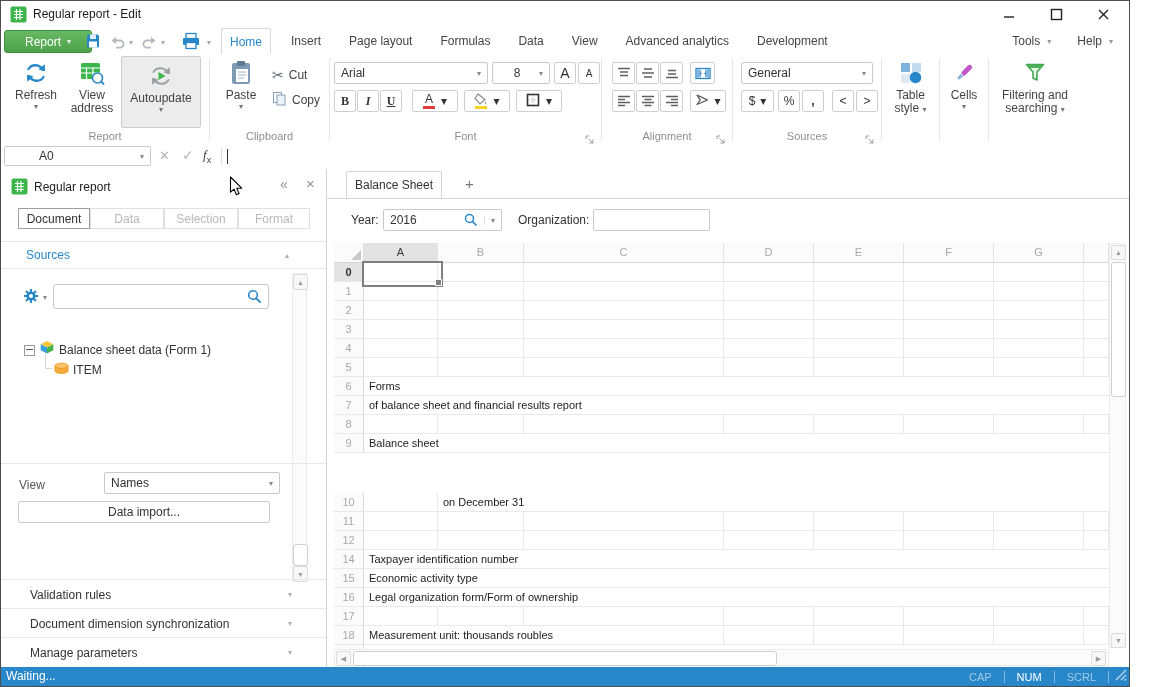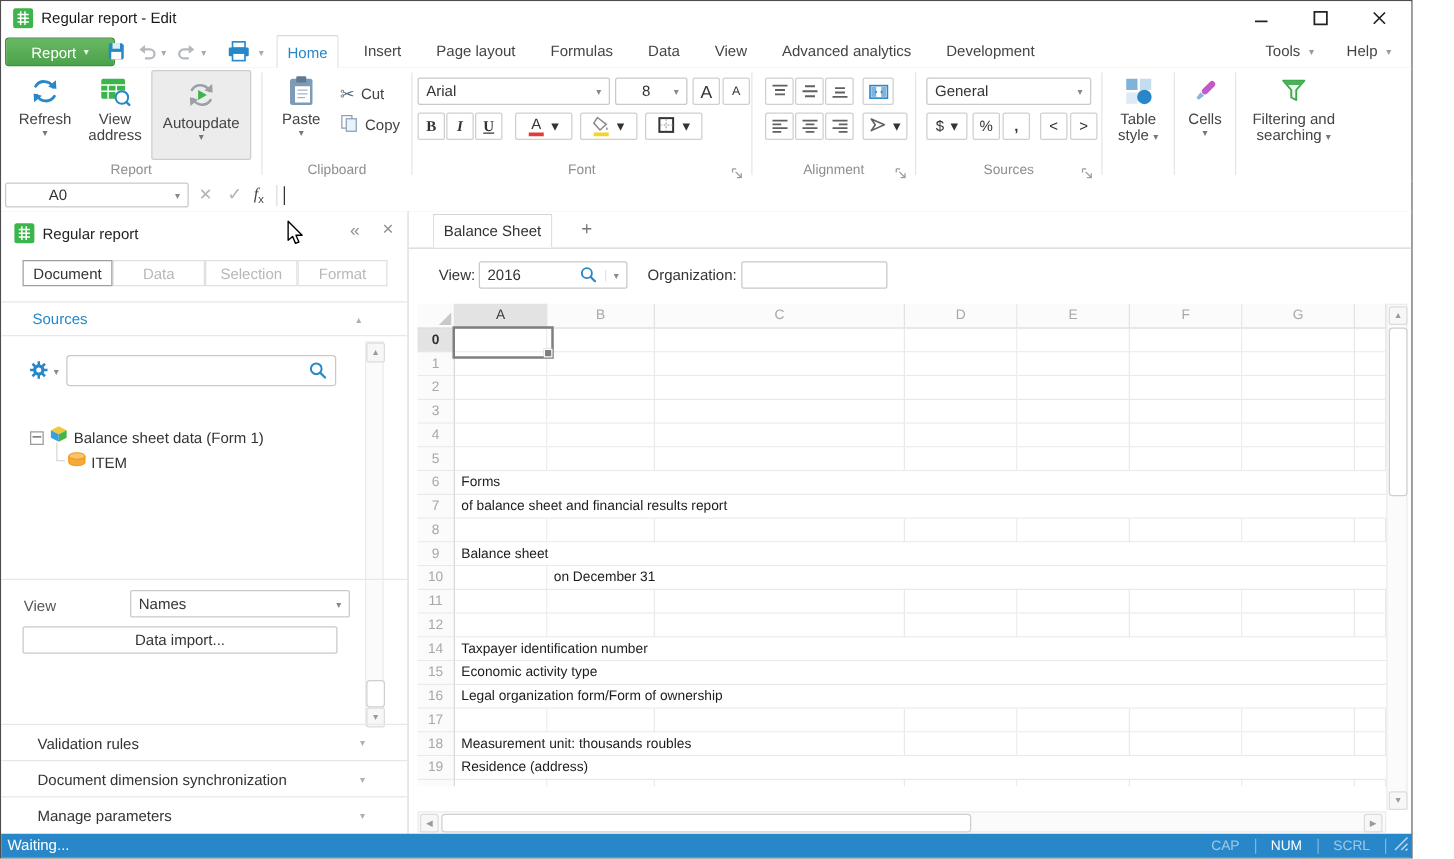--- a/index.html
+++ b/index.html
@@ -543,21 +543,21 @@
       <span class="seccaret" style="top:10px;">▾</span>
     </div>
   </div>
 
   <div id="main">
     <div id="sheettabbar">
       <div id="sheettab">Balance Sheet</div>
       <span class="ab" style="left:138px;top:6px;font-size:15px;color:#777;">+</span>
     </div>
 
-    <span class="ab" style="left:24px;top:44px;font-size:12px;color:#333;">View:</span>
+    <span class="ab" style="left:24px;top:44px;font-size:12px;color:#333;">Year:</span>
     <div class="combo" style="left:56px;top:40px;width:119px;height:22px;">
       <span class="cval">2016</span>
       <span style="display:flex;align-items:center;">
         <svg width="14" height="14">
               <circle cx="5.5" cy="5.5" r="4" fill="none" stroke="#2787c8" stroke-width="1.5"></circle>
         <line x1="8.6" y1="8.6" x2="12" y2="12" stroke="#2787c8" stroke-width="1.7" stroke-linecap="round"></line>
             </svg>
           </span>
       <span class="ccaret" style="border-left:1px solid #e4e4e4;padding-left:6px;margin-left:6px;">▾</span>
     </div>
@@ -660,21 +660,21 @@
             <div class="gcell gbcell" style="width: 90px;"></div>
             <div class="gcell gbcell" style="width: 90px;"></div>
             <div class="gcell gbcell" style="width: 90px;"></div>
             <div class="gcell gbcell" style="width: 90px;"></div>
             <div class="gcell gbcell" style="width: 25px;"></div>
           </div>
           <div class="grow" style="height: 19px;">
             <div class="gcell grhcell" style="width: 30px;">9</div>
             <div class="gcell gbcell merged" style="width: 745px;">Balance sheet</div>
           </div>
-          <div class="grow" style="height: 19px;">
+          <div class="grow" style="height: 19px; margin-top: 40px;">
             <div class="gcell grhcell" style="width: 30px;">10</div>
             <div class="gcell gbcell" style="width: 74px;"></div>
             <div class="gcell gbcell merged" style="width: 671px;">on December 31</div>
           </div>
           <div class="grow" style="height: 19px;">
             <div class="gcell grhcell" style="width: 30px;">11</div>
             <div class="gcell gbcell" style="width: 74px;"></div>
             <div class="gcell gbcell" style="width: 86px;"></div>
             <div class="gcell gbcell" style="width: 200px;"></div>
             <div class="gcell gbcell" style="width: 90px;"></div>

